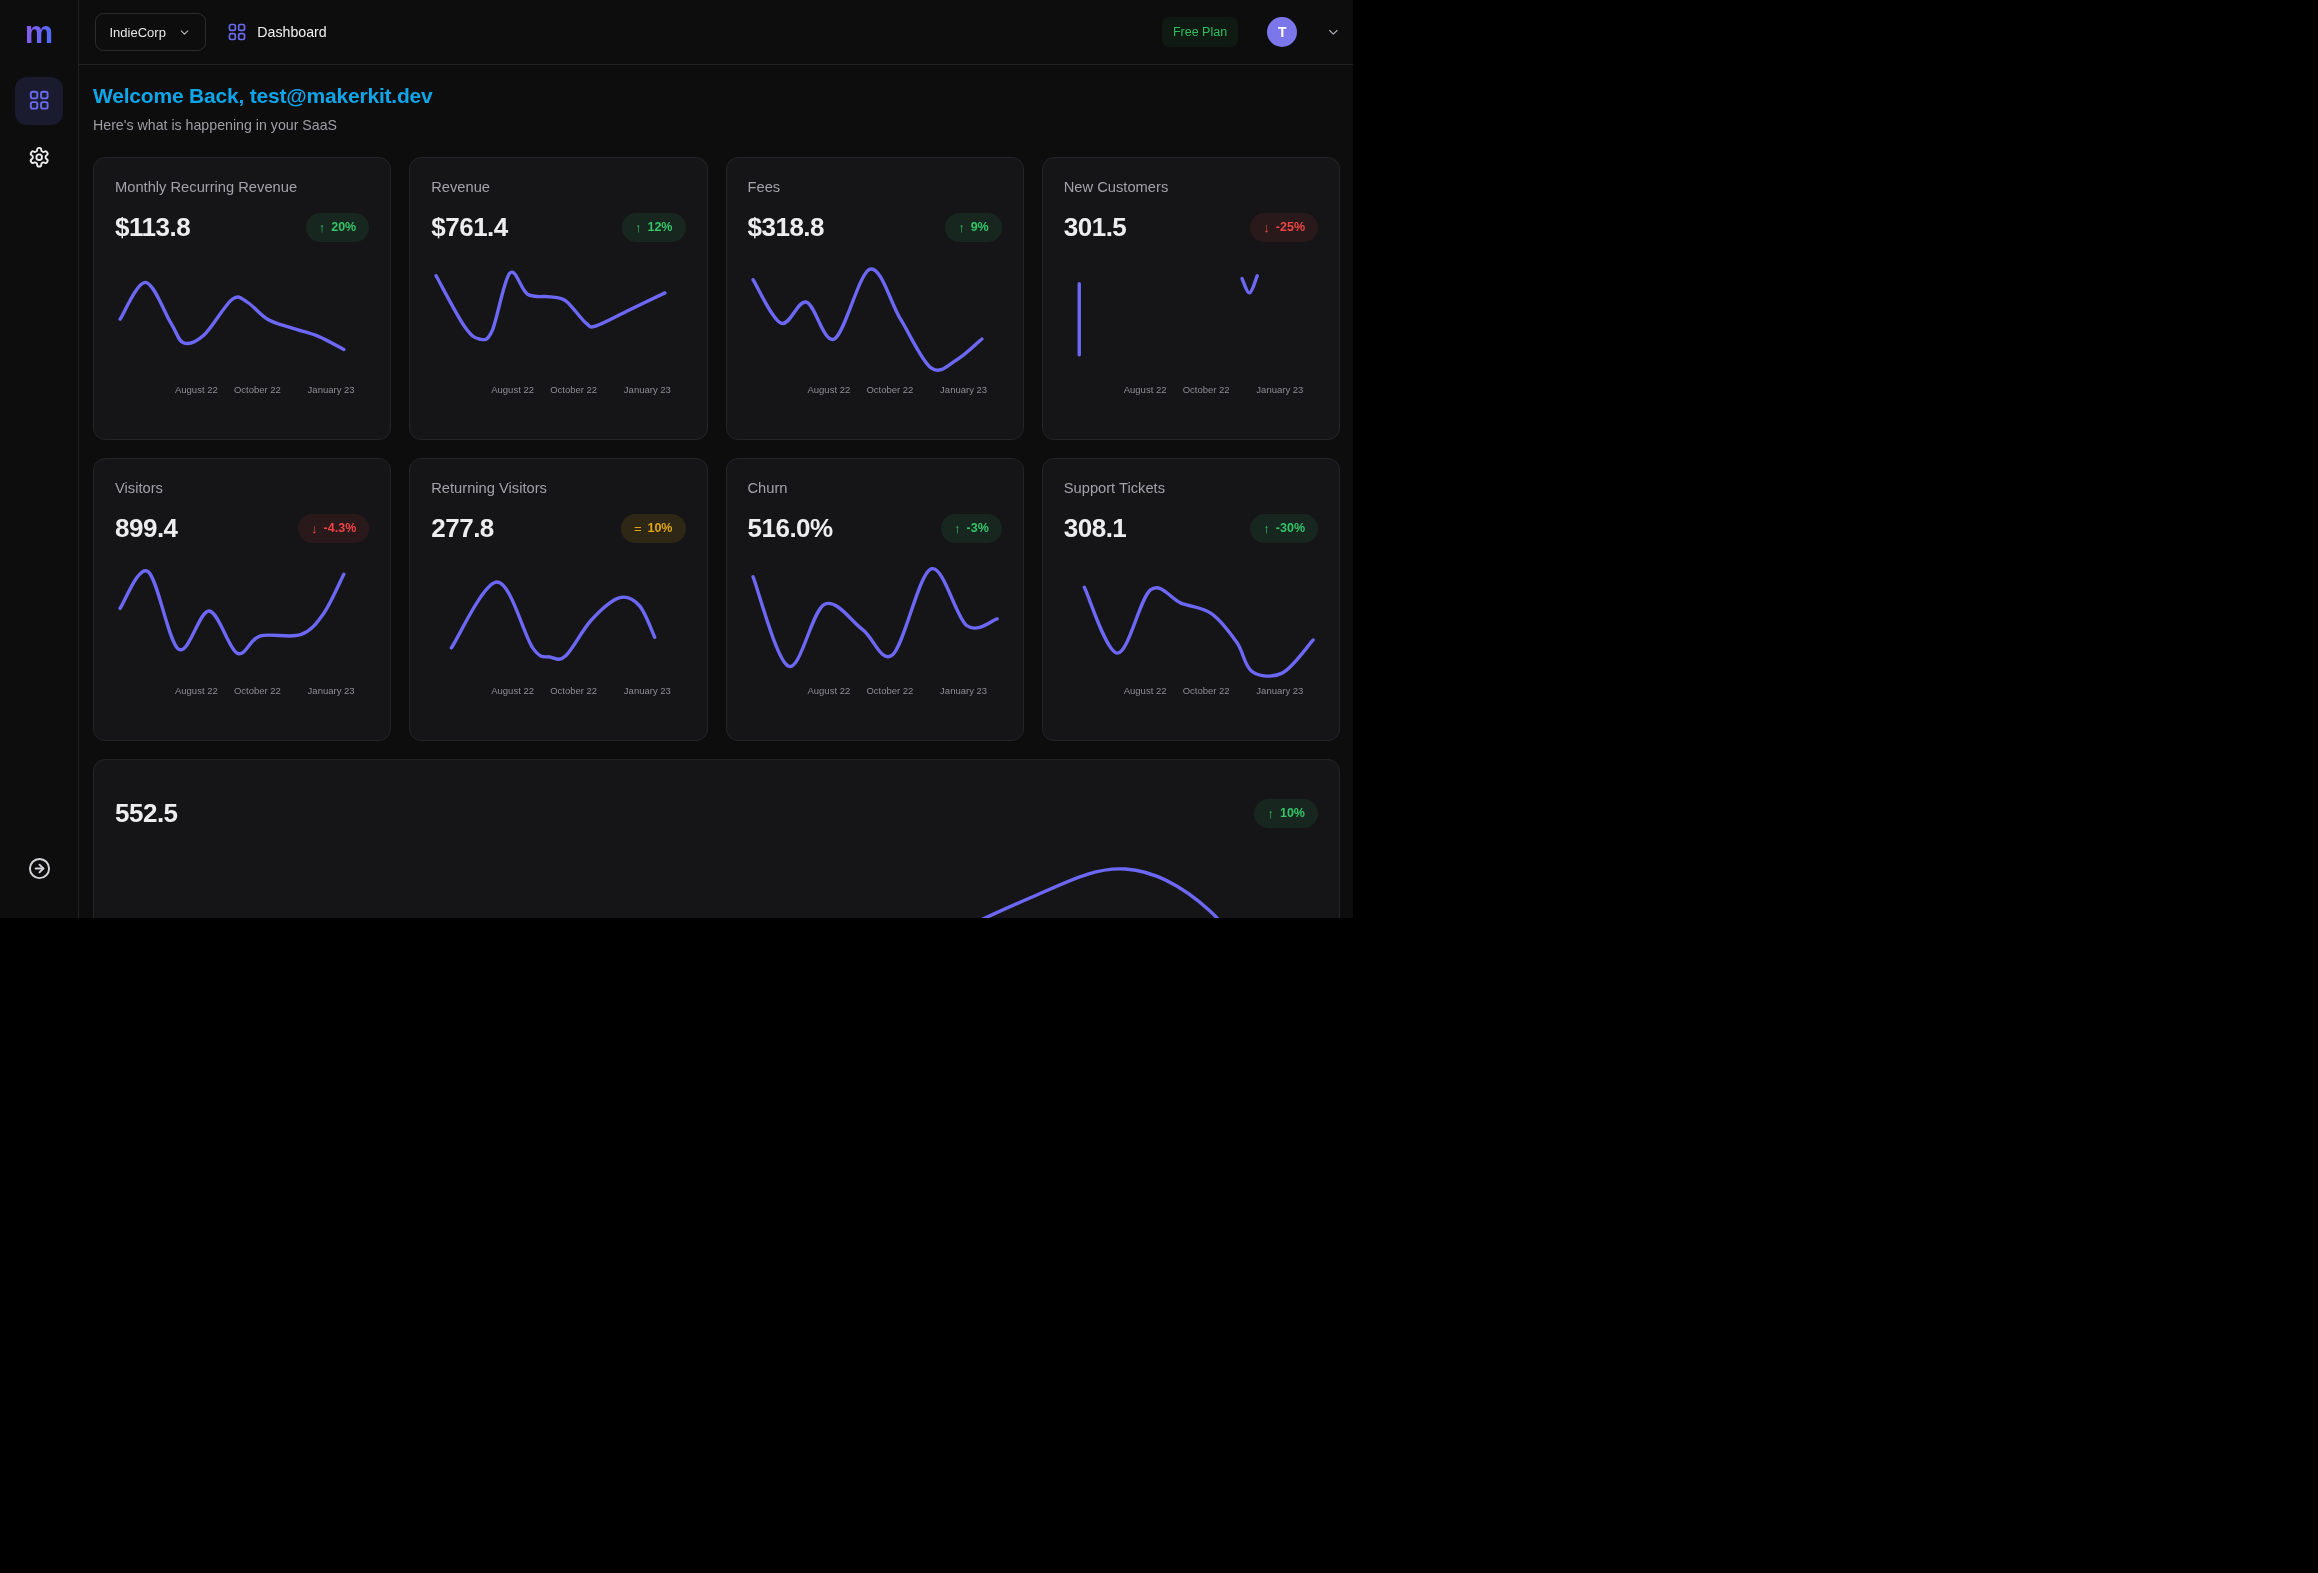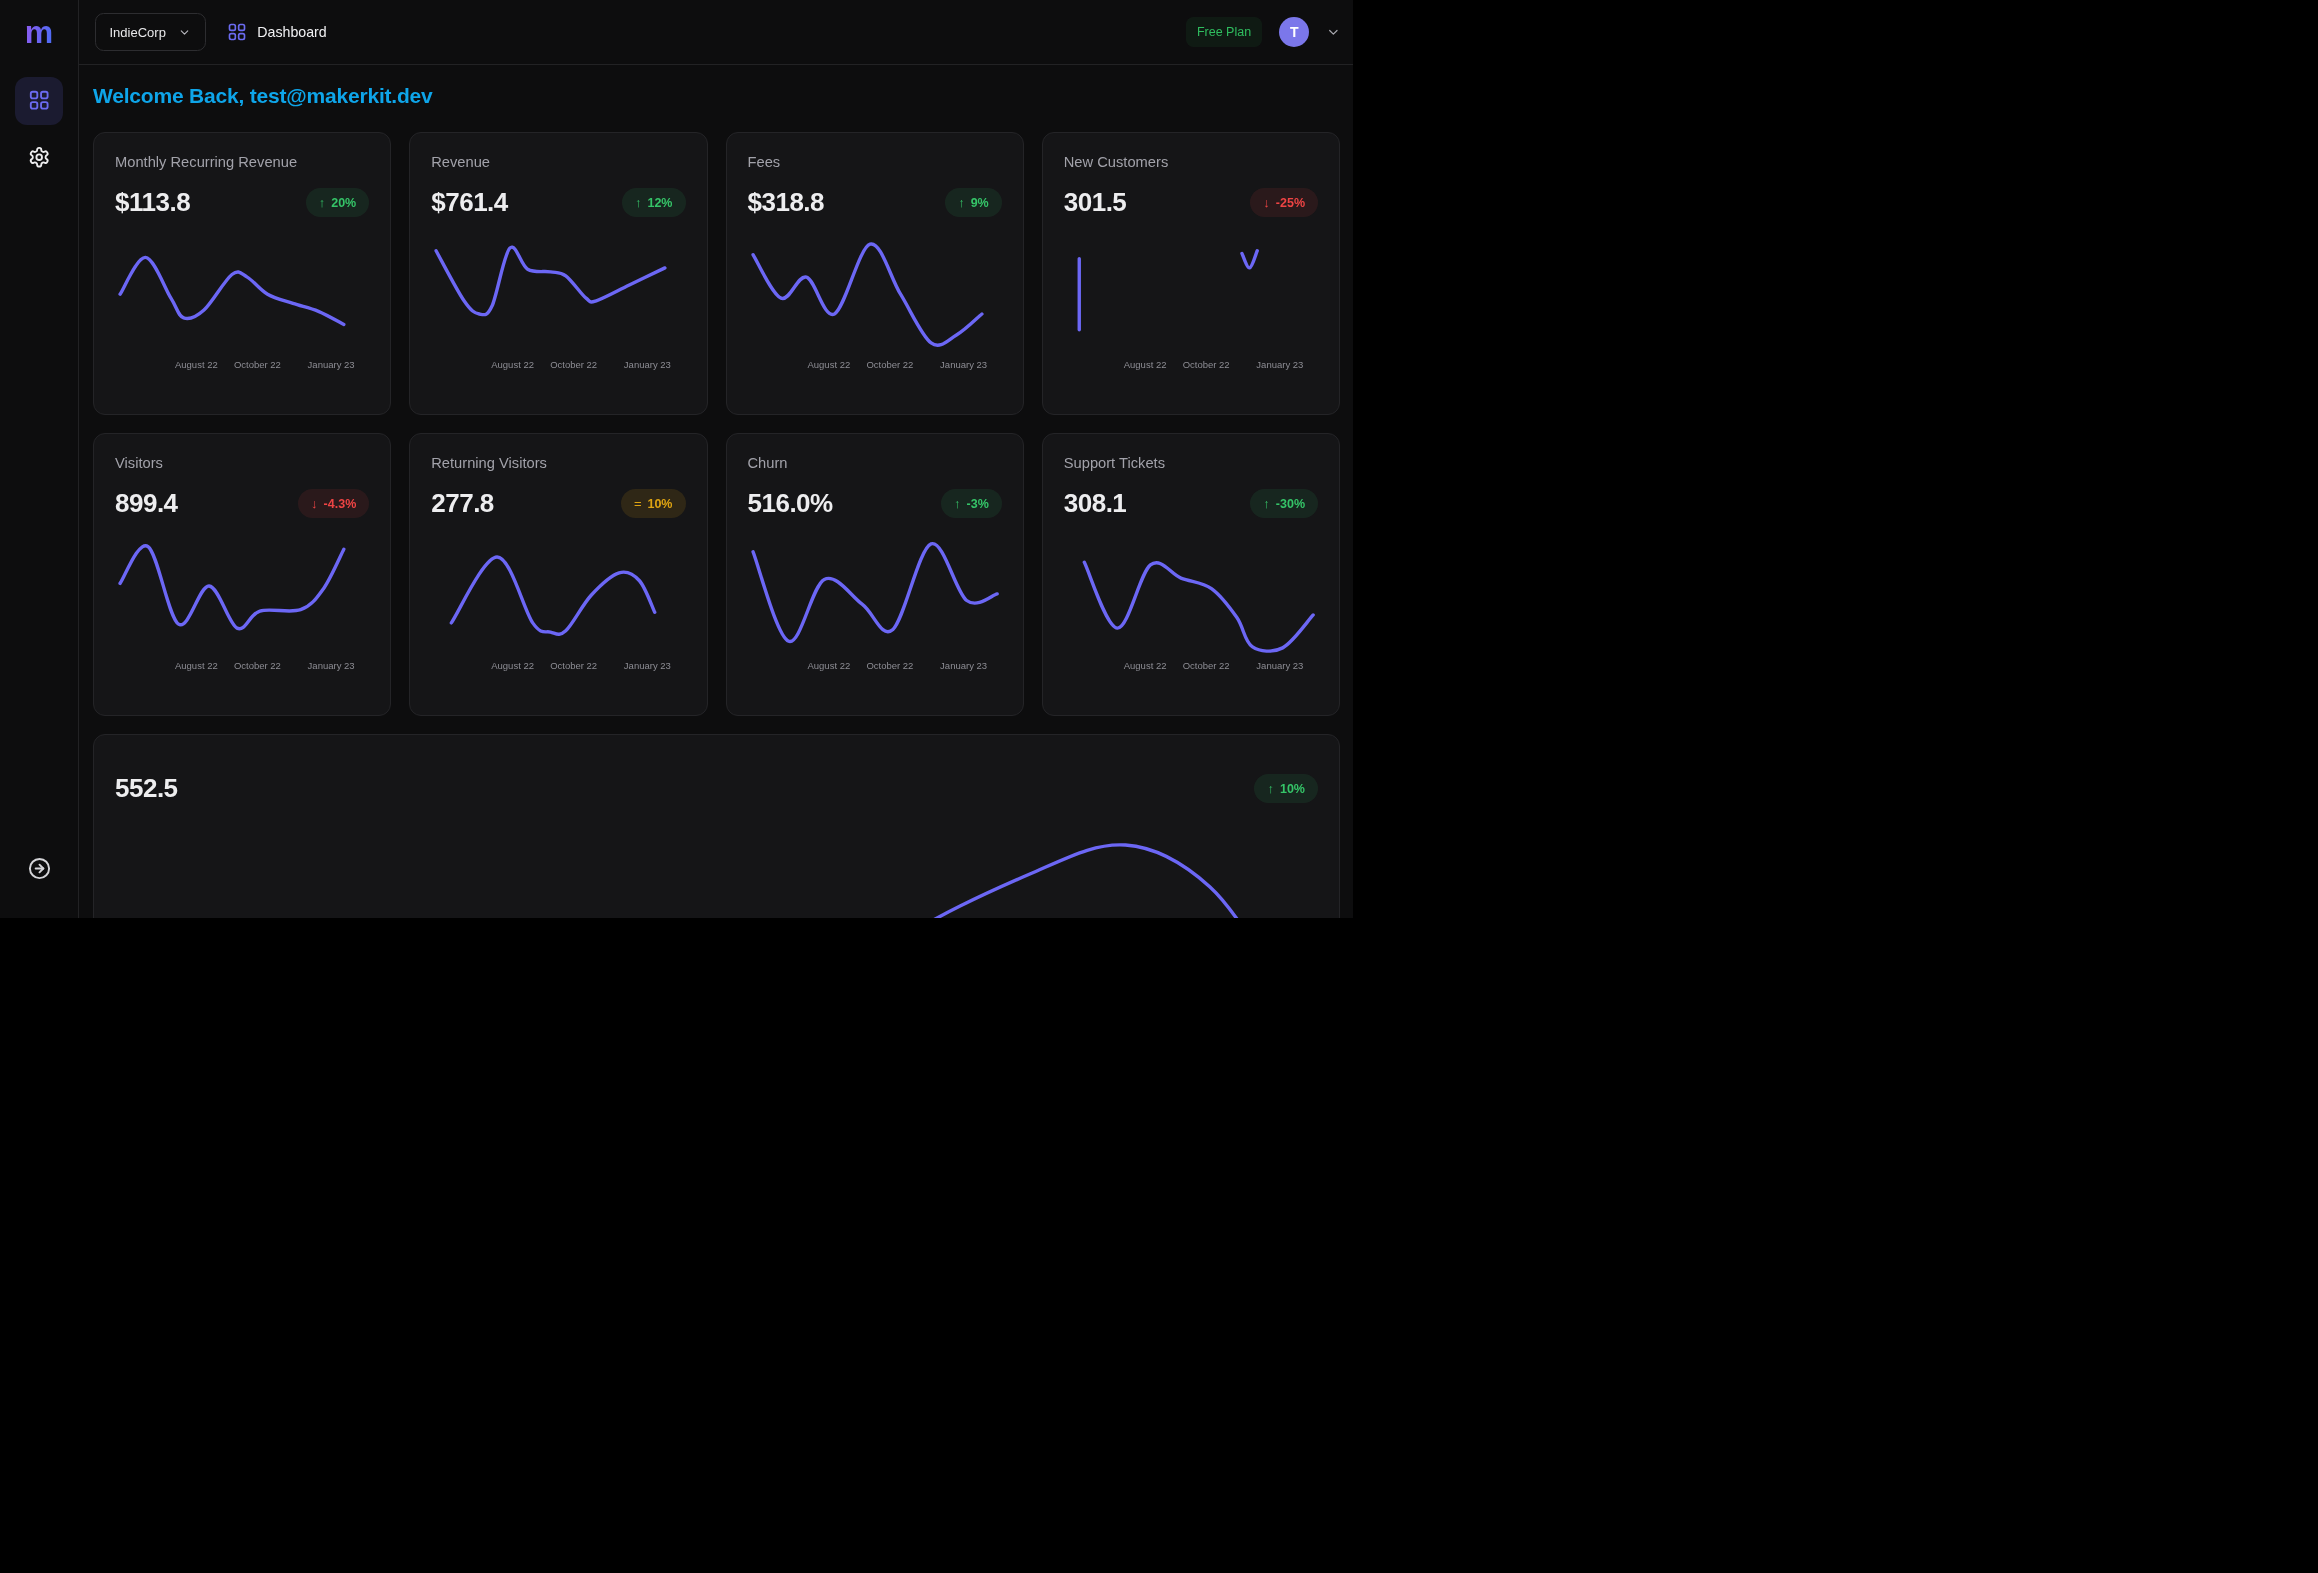--- a/index.html
+++ b/index.html
@@ -30,21 +30,21 @@
     grid-column:2; border-bottom:0.9px solid #222224; display:flex; align-items:center;
     padding:0 12px 0 15.5px; gap:0;
   }
   .org-btn{
     display:flex; align-items:center; gap:12px; background:transparent; color:#e8e8ea;
     border:0.9px solid #2d2d30; border-radius:8.6px; padding:10.4px 14px; font-size:13px;
     font-family:inherit; cursor:pointer;text-align:center;
   }
   .crumb{ display:flex; align-items:center; gap:10.4px; margin-left:21px; }
   .crumb-label{ font-size:14.2px; color:#f1f1f3; }
-  .header-right{ margin-left:auto; display:flex; align-items:center; gap:17px; }
+  .header-right{ margin-left:auto; display:flex; align-items:center; gap:29px; }
   .plan-badge{
     color:#2fbd5f; background:rgba(46,189,95,.08); font-size:12.5px; font-weight:500;
     padding:7.8px 11.2px; border-radius:7.8px; cursor:default;
   }
   .avatar{
     width:30px; height:30px; border-radius:50%; background:#7b77ea; color:#fff;
     display:flex; align-items:center; justify-content:center; font-size:14px; font-weight:700; cursor:pointer;
   }
   .hdr-chevron{ cursor:pointer; display:flex; }
   
@@ -130,20 +130,21 @@
       <span class="hdr-chevron">
         <svg class="ic" width="14.7" height="14.7" viewBox="0 0 24 24" fill="none" stroke="#a7a7ae" stroke-width="2" stroke-linecap="round" stroke-linejoin="round">
             <path d="m6 9 6 6 6-6"></path>
           </svg>
       </span>
     </div>
   </header>
 
   <main class="main">
     <h1 class="welcome-title">Welcome Back, test@makerkit.dev</h1>
+    <p class="welcome-sub">Here's what is happening in your SaaS</p>
 
     <div class="grid">
 
       <section class="card">
         <div class="card-title">Monthly Recurring Revenue</div>
         <div class="value-row">
           <div class="card-value">$113.8</div>
           <div class="badge tone-up">
             <span class="badge-glyph">↑</span>
             <span>20%</span>

